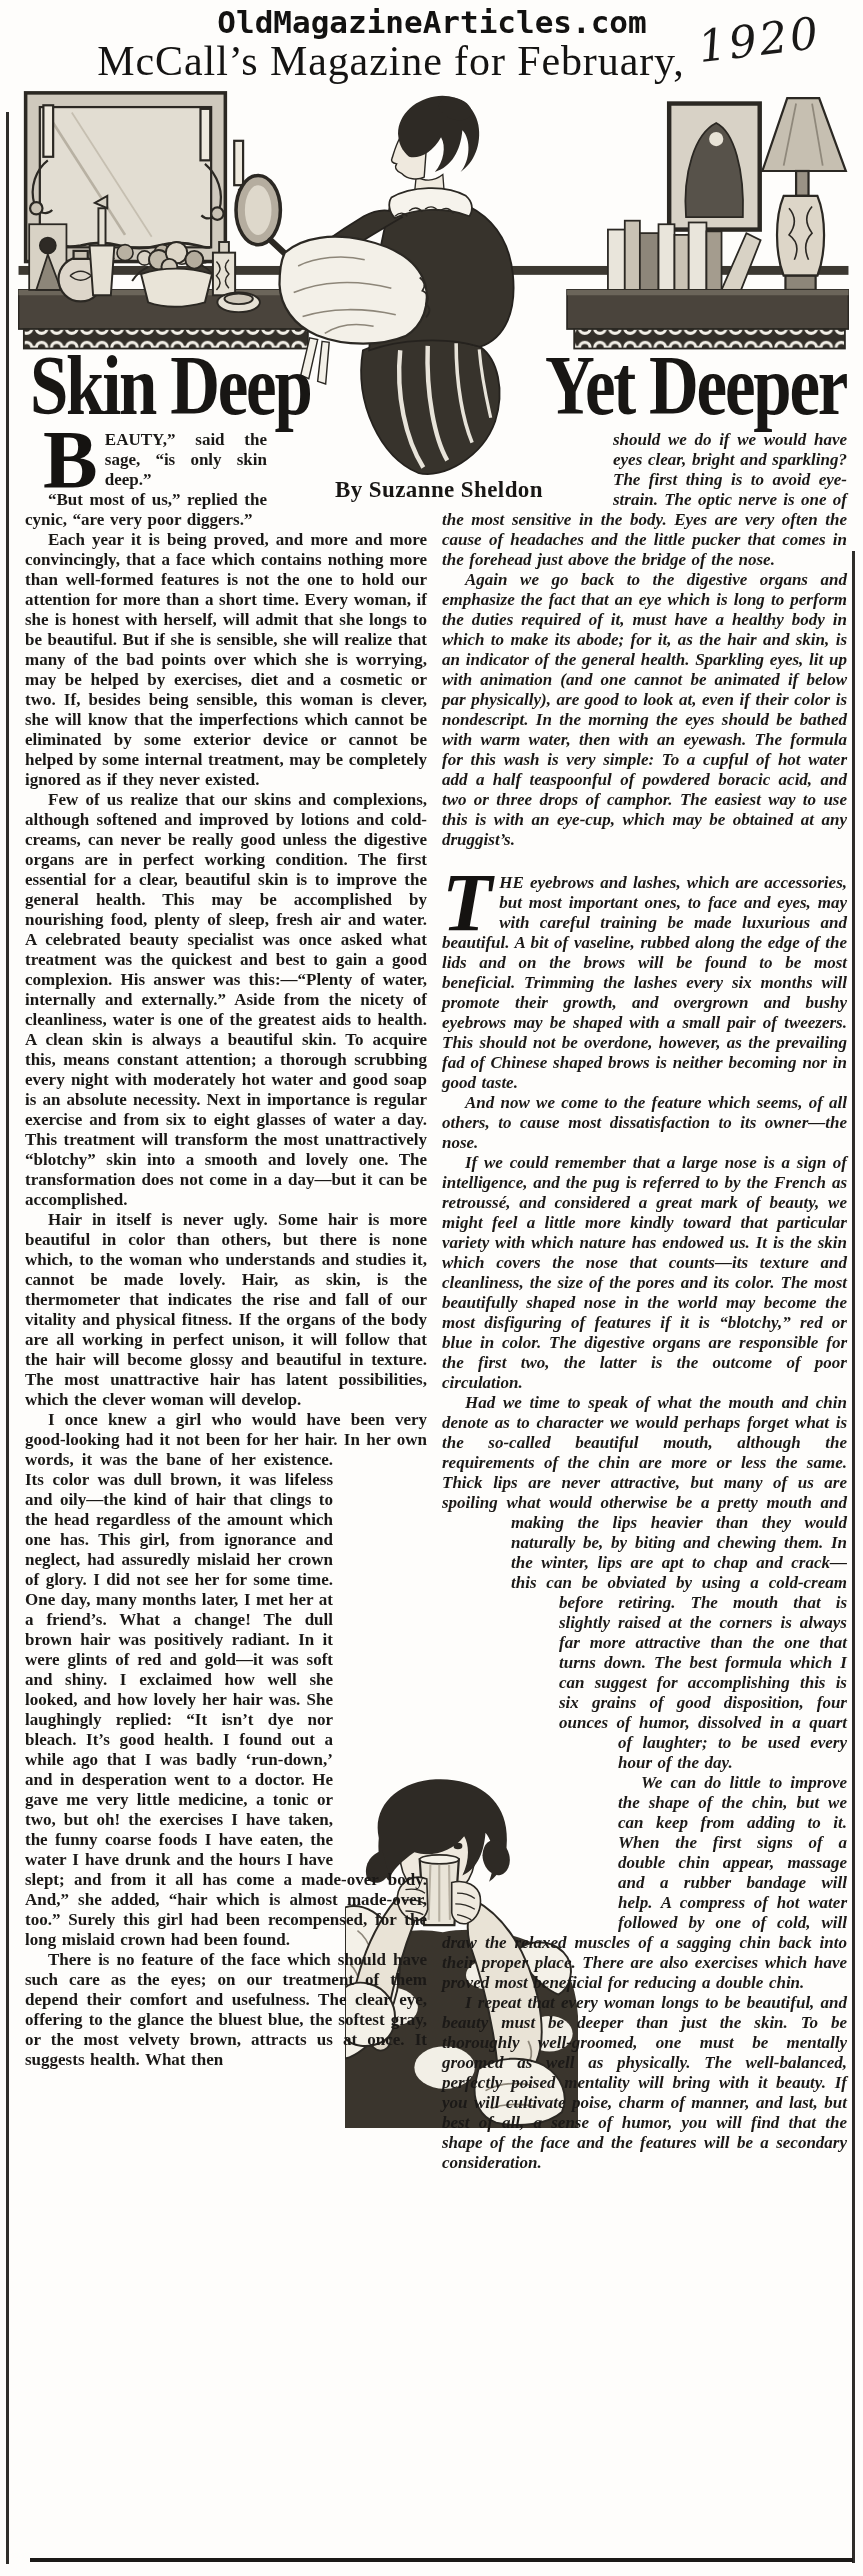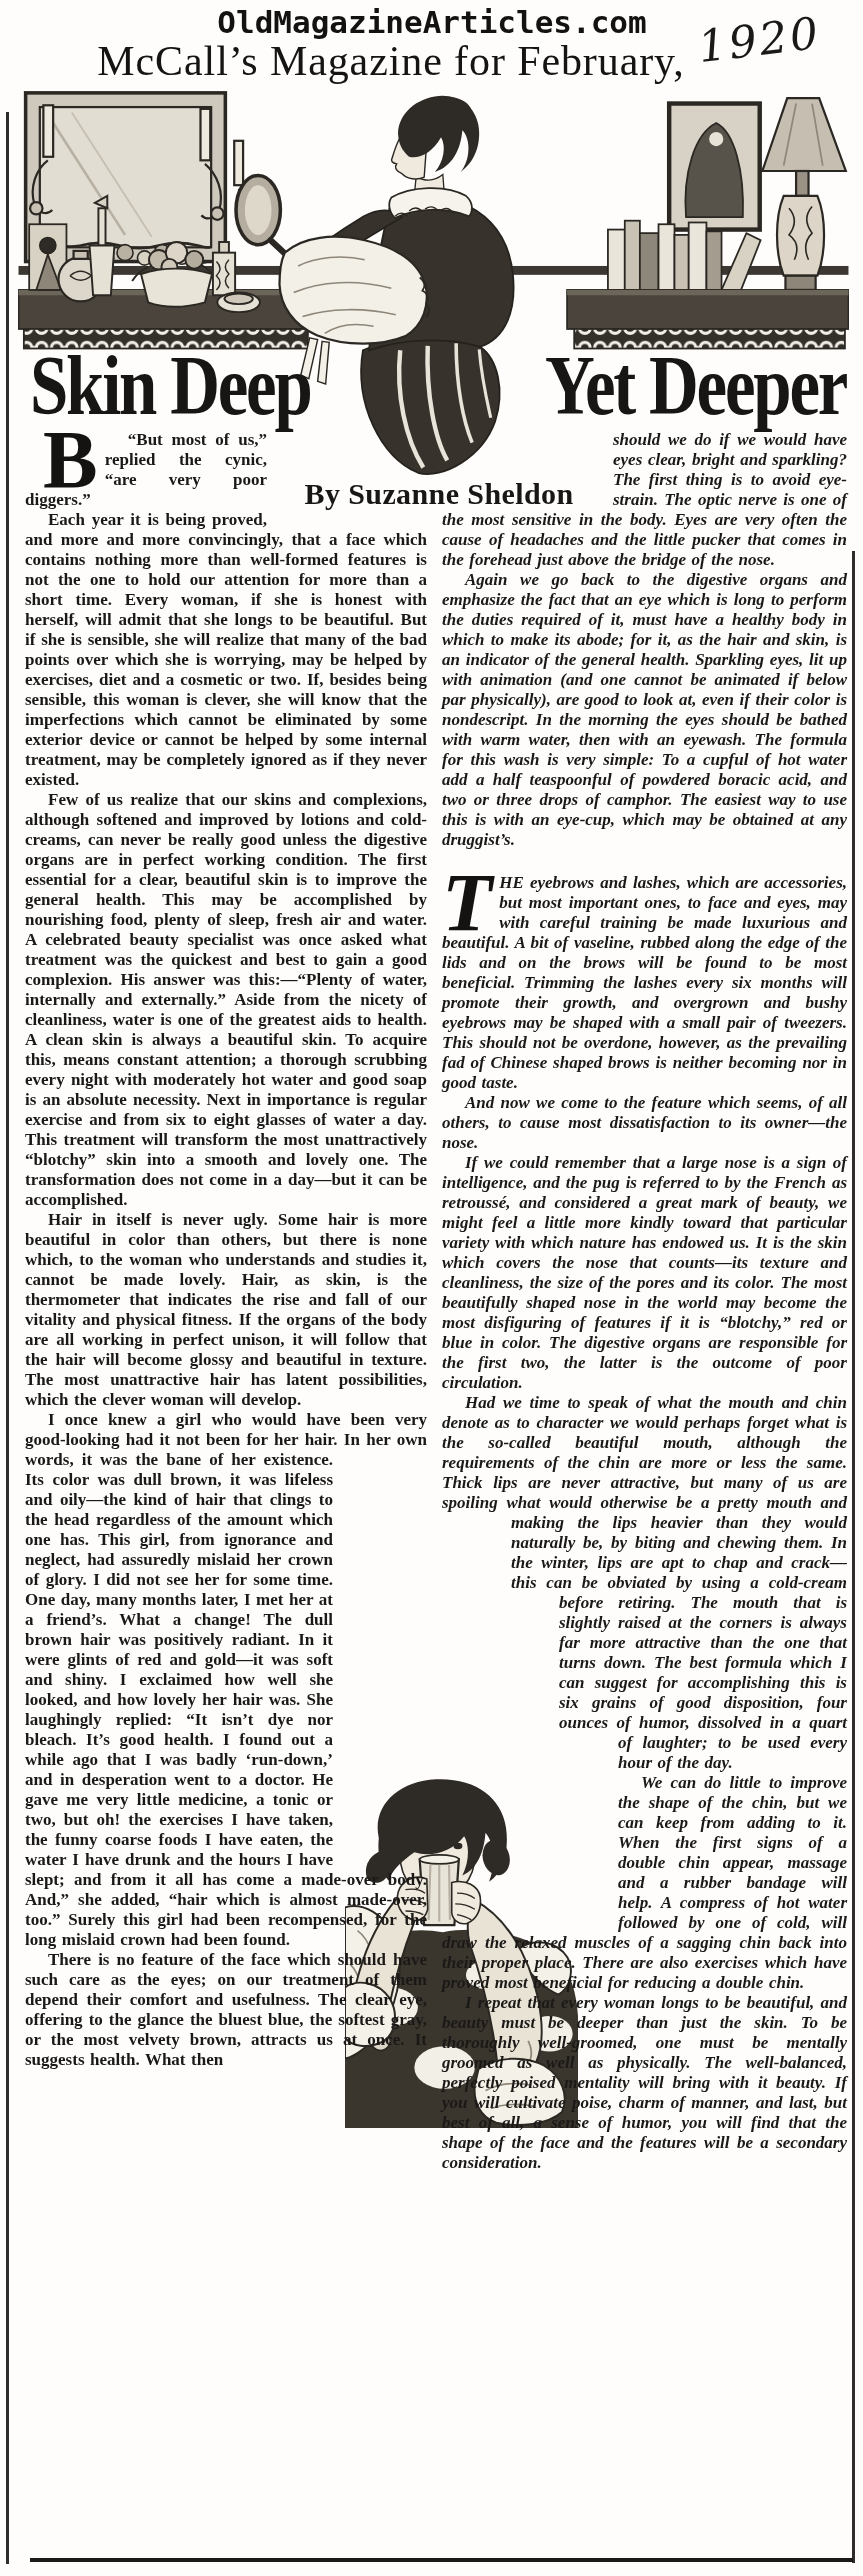--- a/index.html
+++ b/index.html
@@ -15,21 +15,21 @@
   
   .rule-left{position:absolute;left:6.2px;top:112px;width:2.7px;height:2452px;background:#2f2d2a;}
   .rule-right{position:absolute;left:852px;top:551px;width:2.7px;height:2012px;background:#2f2d2a;}
   .rule-bottom{position:absolute;left:30px;top:2558px;width:823px;height:4.4px;background:#1c1a18;}
   
   .title{position:absolute;top:344px;font-size:84px;line-height:1;font-weight:bold;
          letter-spacing:-2.7px;white-space:nowrap;color:#181614;}
   .title-left{left:30px;transform:scaleX(.82);transform-origin:0 50%;}
   .title-right{right:18px;transform:scaleX(.82);transform-origin:100% 50%;}
   .byline{position:absolute;left:297px;top:477px;width:284px;text-align:center;
-          font-size:30px;font-weight:bold;letter-spacing:0.4px;white-space:nowrap;color:#191715;}
+          font-size:23px;font-weight:bold;letter-spacing:0.4px;white-space:nowrap;color:#191715;}
   
   .col{position:absolute;top:430px;text-align:justify;font-size:17px;line-height:20px;
        font-weight:bold;word-spacing:1.3px;color:#1b1917;}
   .col-left{left:25px;width:402px;}
   .col-right{left:442px;width:405px;font-style:italic;}
   .col p{margin:0;text-indent:23px;}
   .col p.nofirst{text-indent:0;}
   .col p.section{margin-top:23px;}
   .dropcap{float:left;font-size:82px;line-height:59px;height:59px;padding:0 7.1px 0 0;
            font-weight:bold;color:#151311;}
@@ -250,21 +250,21 @@
       <g>
         <path d="M38,72 C30,36 60,8 102,6 C146,4 176,26 181,60 C185,88 177,112 162,121 C170,100 168,78 158,66 C156,92 146,108 132,114 C140,98 140,80 134,70 C120,88 96,94 78,88 C64,98 53,108 49,120 C41,110 36,94 38,72 Z" fill="#2e2a25"></path>
         <path d="M42,86 C28,90 20,104 25,118 C33,126 45,122 49,112" fill="#2e2a25"></path>
         <ellipse cx="170" cy="94" rx="15" ry="20" fill="#2e2a25" transform="rotate(-14 170 94)"></ellipse>
       </g>
     </svg>
   </div>
 
   <div class="col col-left">
     <div class="spR" style="width:160px;height:82px;"></div>
-    <p class="nofirst"><span class="dropcap indent">B</span></p>
+    <p class="nofirst"><span class="dropcap indent">B</span><span>EAUTY,” said the sage, “is only skin deep.”</span></p>
     <p><span>“But most of us,” replied the cynic, “are very poor diggers.”</span></p>
     <p><span>Each year it is being proved, and more and more convincingly, that a face which contains nothing more than well-formed features is not the one to hold our attention for more than a short time. Every woman, if she is honest with herself, will admit that she longs to be beautiful. But if she is sensible, she will realize that many of the bad points over which she is worrying, may be helped by exercises, diet and a cosmetic or two. If, besides being sensible, this woman is clever, she will know that the imperfections which cannot be eliminated by some exterior device or cannot be helped by some internal treatment, may be completely ignored as if they never existed.</span></p>
     <p><span>Few of us realize that our skins and complexions, although softened and improved by lotions and cold-creams, can never be really good unless the digestive organs are in perfect working condition. The first essential for a clear, beautiful skin is to improve the general health. This may be accomplished by nourishing food, plenty of sleep, fresh air and water. A celebrated beauty specialist was once asked what treatment was the quickest and best to gain a good complexion. His answer was this:—“Plenty of water, internally and externally.” Aside from the nicety of cleanliness, water is one of the greatest aids to health. A clean skin is always a beautiful skin. To acquire this, means constant attention; a thorough scrubbing every night with moderately hot water and good soap is an absolute necessity. Next in importance is regular exercise and from six to eight glasses of water a day. This treatment will transform the most unattractively “blotchy” skin into a smooth and lovely one. The transformation does not come in a day—but it can be accomplished.</span></p>
     <p><span>Hair in itself is never ugly. Some hair is more beautiful in color than others, but there is none which, to the woman who understands and studies it, cannot be made lovely. Hair, as skin, is the thermometer that indicates the rise and fall of our vitality and physical fitness. If the organs of the body are all working in perfect unison, it will follow that the hair will become glossy and beautiful in texture. The most unattractive hair has latent possibilities, which the clever woman will develop.</span></p>
     <p><span>I once knew a girl who would have been very good-looking had it not been for her hair. In her own words, it was the bane </span><span class="spR" style="width:94px;height:402px;"></span><span>of her existence. Its color was dull brown, it was lifeless and oily—the kind of hair that clings to the head regardless of the amount which one has. This girl, from ignorance and neglect, had assuredly mislaid her crown of glory. I did not see her for some time. One day, many months later, I met her at a friend’s. What a change! The dull brown hair was positively radiant. In it were glints of red and gold—it was soft and shiny. I exclaimed how well she looked, and how lovely her hair was. She laughingly replied: “It isn’t dye nor bleach. It’s good health. I found out a while ago that I was badly ‘run-down,’ and in desperation went to a doctor. He gave me very little medicine, a tonic or two, but oh! the exercises I have taken, the funny coarse foods I have eaten, the water I have drunk and the hours I have slept; and from it all has come a made-over body. And,” she added, “hair which is almost made-over, too.” Surely this girl had been recompensed, for the long mislaid crown had been found.</span></p>
     <p><span>There is no feature of the face which should have such care as the eyes; on our treatment of them depend their comfort and usefulness. The clear eye, offering to the glance the bluest blue, the softest gray, or the most velvety brown, attracts us at once. It suggests health. What then</span></p>
   </div>
 
   <div class="col col-right">
     <div class="spL" style="width:171px;height:80px;"></div>

